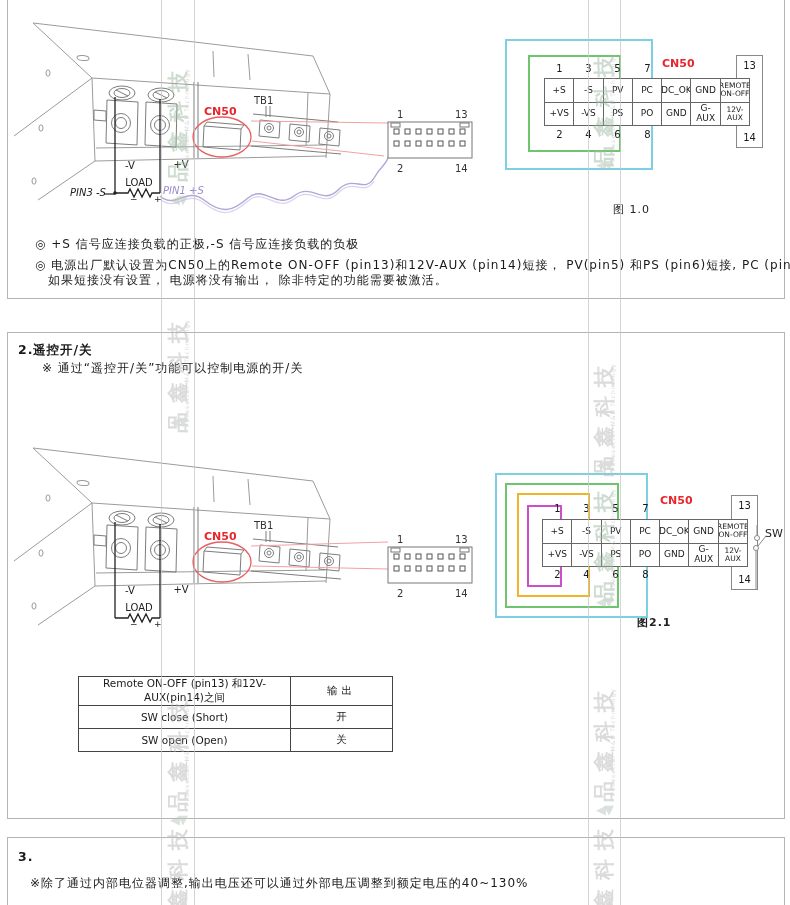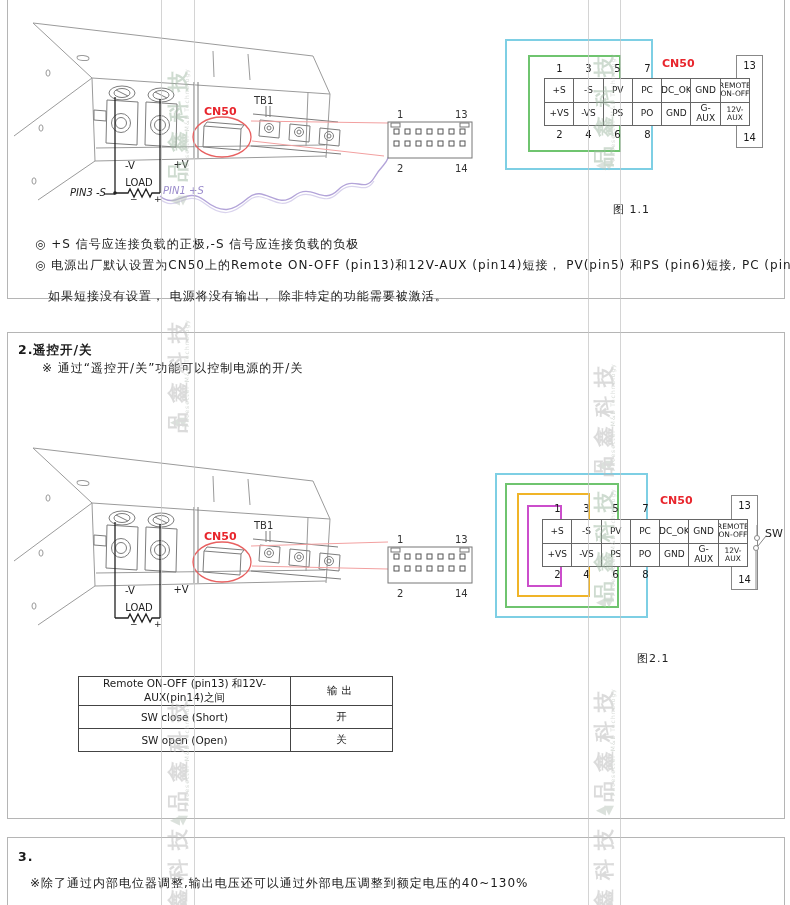--- a/index.html
+++ b/index.html
@@ -166,25 +166,25 @@
       <div class="c">GND</div>
       <div class="c">G-AUX</div>
       <div class="c sm">12V-AUX</div>
     </div>
     <span class="pnum" style="left:50px;top:99px;">2</span>
     <span class="pnum" style="left:79px;top:99px;">4</span>
     <span class="pnum" style="left:108px;top:99px;">6</span>
     <span class="pnum" style="left:138px;top:99px;">8</span>
     <span class="cnlabel" style="left:167px;top:27px;color:#e8262d;">CN50</span>
   </div>
-  <div class="figcap" style="left:613px;top:202px;">图 1.1</div>
+  <div class="figcap" style="left:613px;top:202px;">图 1.0</div>
 
   <div class="txt" style="left:35px;top:236px;">◎ +S 信号应连接负载的正极,-S 信号应连接负载的负极</div>
   <div class="txt" style="left:35px;top:257px;">◎ 电源出厂默认设置为CN50上的Remote ON-OFF (pin13)和12V-AUX (pin14)短接， PV(pin5) 和PS (pin6)短接, PC (pin7)和PO (pin8)短接。</div>
-  <div class="txt" style="left:48px;top:288px;">如果短接没有设置， 电源将没有输出， 除非特定的功能需要被激活。</div>
+  <div class="txt" style="left:48px;top:272px;">如果短接没有设置， 电源将没有输出， 除非特定的功能需要被激活。</div>
 
   <div class="txt bold" style="left:18px;top:342px;font-size:12.5px;">2.</div>
   <div class="txt bold" style="left:33px;top:342px;font-size:12.5px;">遥控开/关</div>
   <div class="txt" style="left:42px;top:360px;">※ 通过“遥控开/关”功能可以控制电源的开/关</div>
 
   <svg style="left:8px;top:443px;" width="480" height="215" viewBox="0 0 480 215">
     <use href="#chassisBase" xlink:href="#chassisBase"></use>
     <path d="M243,103 L380,99 M244,123 L380,126" stroke="#f2a0a0" stroke-width="1" fill="none"></path>
     <use href="#hdrShape" xlink:href="#hdrShape"></use>
     <text x="196" y="97" font-size="11" font-weight="bold" fill="#e8262d">CN50</text>
@@ -236,21 +236,21 @@
     <span class="cnlabel" style="left:175px;top:29px;color:#e8262d;">CN50</span>
     <svg style="left:260px;top:60px;" width="50" height="80" viewBox="0 0 50 80">
       <line x1="12" y1="0" x2="12" y2="10" stroke="#888"></line>
       <circle cx="12" cy="13" r="2.5" fill="#fff" stroke="#888"></circle>
       <circle cx="11" cy="23" r="2.5" fill="#fff" stroke="#888"></circle>
       <line x1="13" y1="21" x2="21" y2="11" stroke="#888"></line>
       <line x1="11" y1="26" x2="11" y2="65" stroke="#888"></line>
       <text x="20" y="12" font-size="11" fill="#222">SW</text>
     </svg>
   </div>
-  <div class="figcap" style="left:637px;top:651px;">图2.1</div>
+  <div class="figcap" style="left:637px;top:615px;font-weight:bold;">图2.1</div>
 
   <table class="swt" style="left:78px;top:676px;">
     <tbody>
         <tr>
       <td class="ital" style="width:203px;">Remote ON-OFF (pin13) 和12V-AUX(pin14)之间</td>
       <td class="sp3" style="width:93px;">输出</td>
     </tr>
     <tr>
       <td>SW close (Short)</td>
       <td>开</td>

